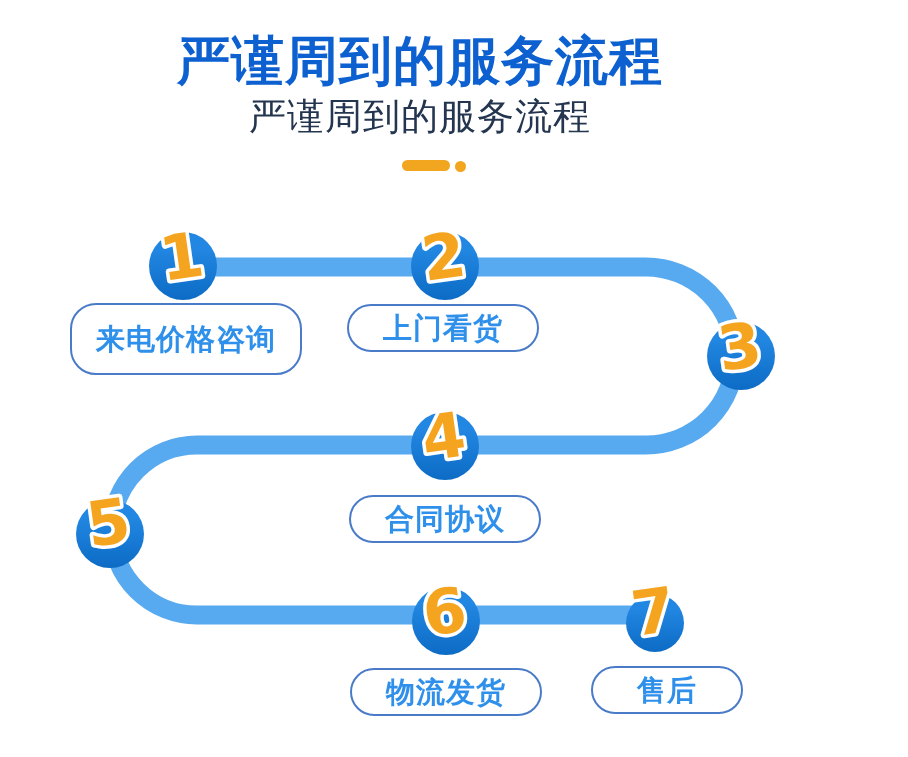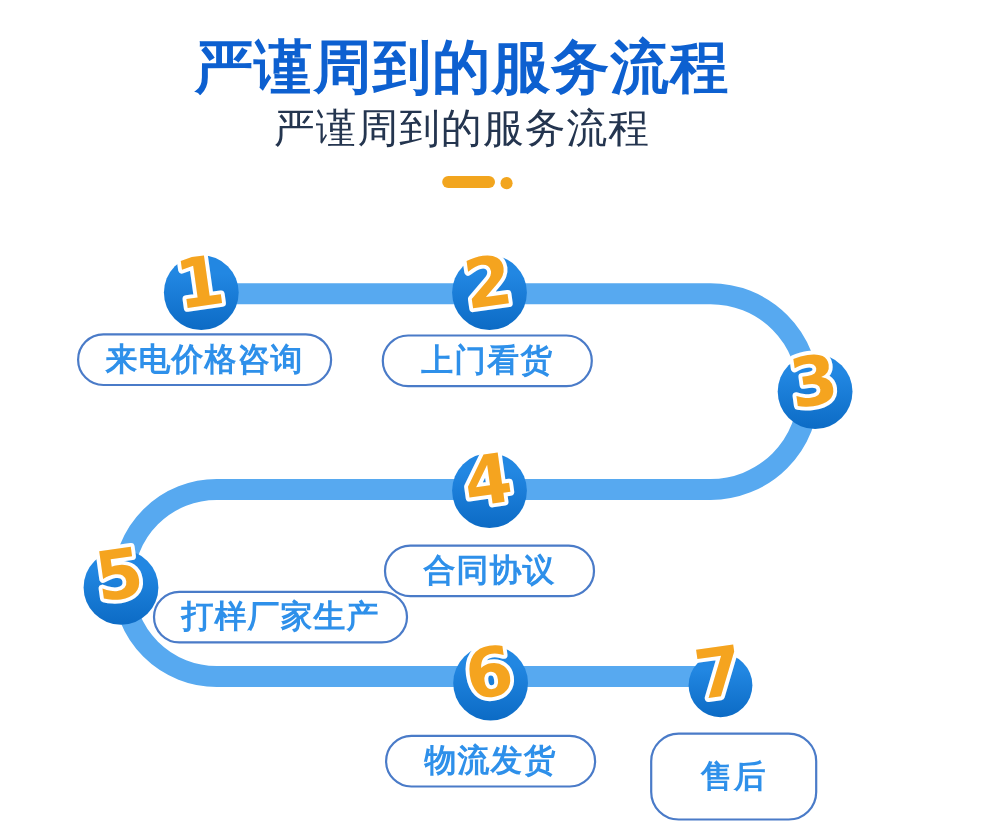--- a/index.html
+++ b/index.html
@@ -50,23 +50,23 @@
     background:#ffffff;
     border:2px solid #4A7BC8;
     border-radius:26px;
     color:#2E90EA;
     font-size:29px;font-weight:bold;
     letter-spacing:1px;
     white-space:nowrap;
     transform:translateX(-50%);
     text-align:center;
   }
-  .pad-sm{padding:0 24px;}
+  .pad-sm{padding:12px 24px;}
   .pad-md{padding:0 34px;}
-  .pad-lg{padding:16px 44px;}
+  .pad-lg{padding:0 44px;}
   .pill-1{left:186px;top:303px;}
   .pill-2{left:443px;top:304px;}
   .pill-3{left:616px;top:350px;}
   .pill-4{left:445px;top:495px;}
   .pill-5{left:255px;top:537px;}
   .pill-6{left:446px;top:668px;}
   .pill-7{left:667px;top:666px;}
 </style>
 </head>
 <body>
@@ -101,17 +101,16 @@
     <text class="flow-number" x="741" y="368" transform="rotate(-8 741 356)">3</text>
     <text class="flow-number" x="445" y="458" transform="rotate(-8 445 446)">4</text>
     <text class="flow-number" x="110" y="544" transform="rotate(-8 110 534)">5</text>
     <text class="flow-number" x="446" y="633" transform="rotate(-8 446 621)">6</text>
     <text class="flow-number" x="655" y="633" transform="rotate(-8 655 623)">7</text>
   </svg>
 
   <div class="pill pill-1 pad-sm">来电价格咨询</div>
   <div class="pill pill-2 pad-md">上门看货</div>
   <div class="pill pill-4 pad-md">合同协议</div>
-  <div class="pill pill-5 pad-sm">打样厂家生产</div>
   <div class="pill pill-6 pad-md">物流发货</div>
   <div class="pill pill-7 pad-lg">售后</div>
 
 </div>
 
 </body></html>

